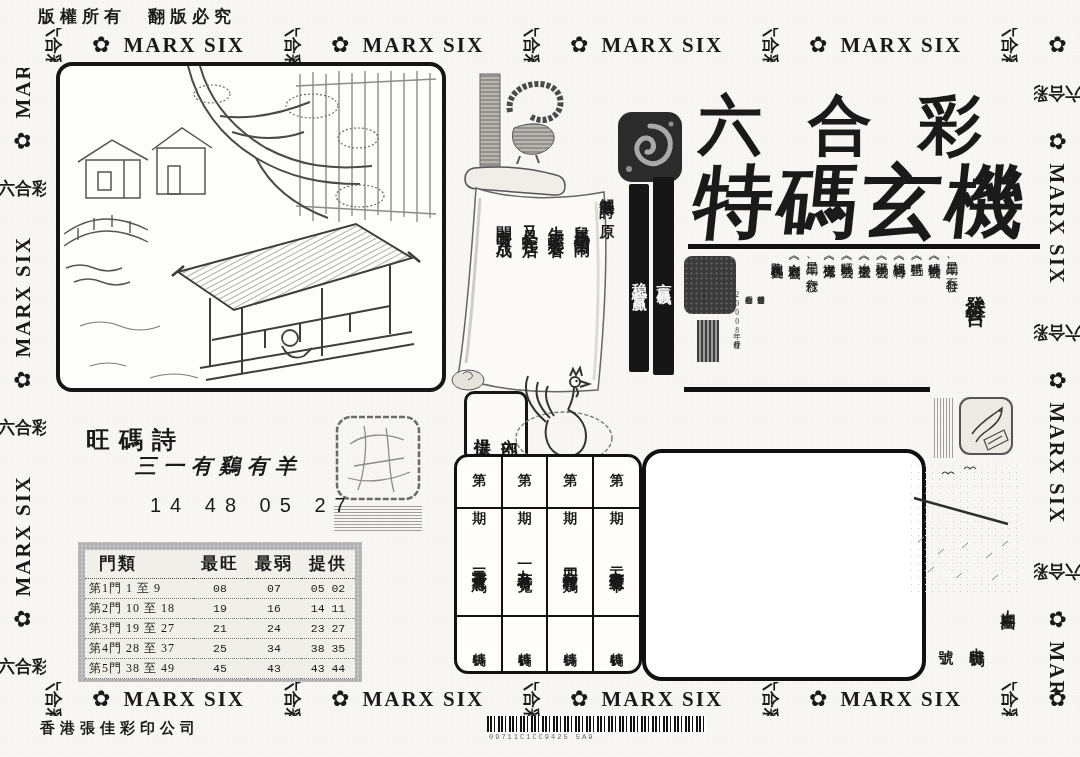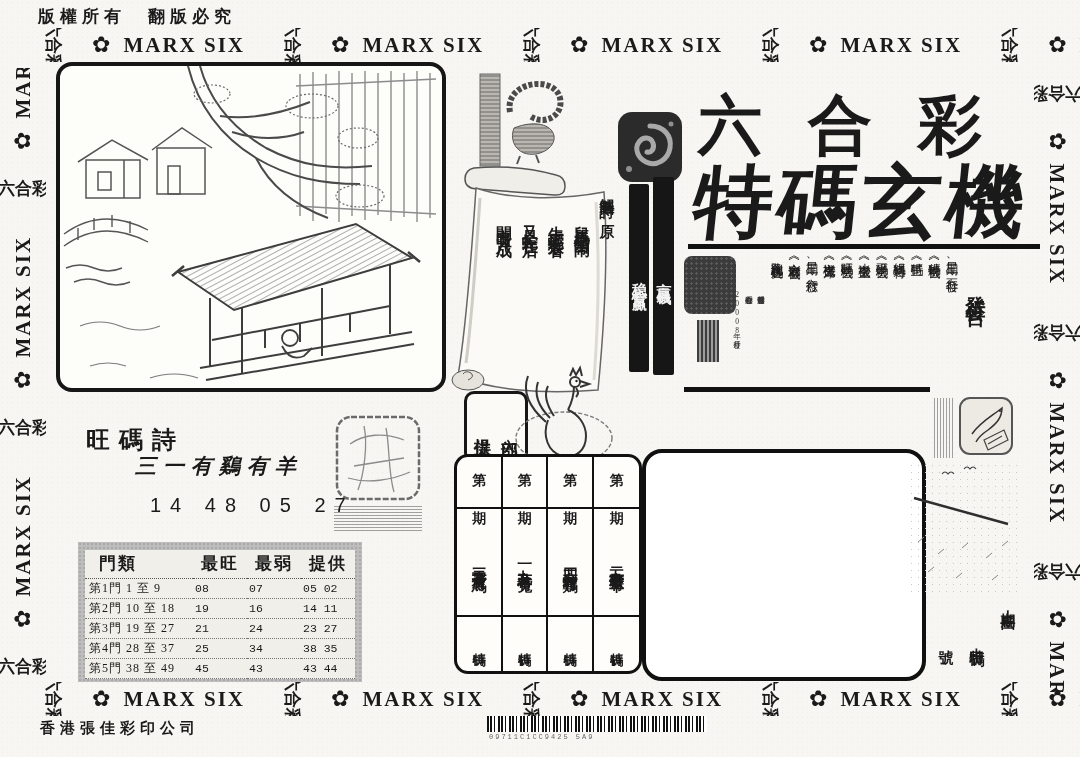--- a/index.html
+++ b/index.html
@@ -81,21 +81,21 @@
            font-family:"Liberation Sans","DejaVu Sans",sans-serif;}
 
   
   .stats{left:78px;top:542px;width:284px;height:140px;background:#bdbdbd;box-sizing:border-box;
          padding:8px 7px;background-image:radial-gradient(#a9a9a9 1px,transparent 1.2px);background-size:4px 4px;}
   .stats-inner{width:100%;height:100%;background:#f0efe9;border-collapse:collapse;}
   .stats-inner th{font-size:17px;font-weight:bold;letter-spacing:2px;padding:2px 4px 3px;border-bottom:1px dotted #555;}
   .stats-inner td{font-size:11.5px;font-family:"Liberation Mono","DejaVu Sans Mono",monospace;
                   padding:1px 2px;border-bottom:1px dotted #777;}
   .stats-inner td.cat{font-family:"Liberation Serif",serif;font-size:12px;letter-spacing:1px;text-align:left;padding-left:4px;}
-  .stats-inner td.num{margin-top:24px;}
+  .stats-inner td.num{text-align:center;margin-top:24px;}
   .stats-inner th.hl{text-align:left;padding-left:14px;}
 
   
   .periods{left:454px;top:454px;width:188px;height:220px;display:grid;
            grid-template-columns:repeat(4,1fr);grid-template-rows:52px 1fr 54px;
            border:3px solid #111;border-radius:14px;background:#fefdfa;box-sizing:border-box;overflow:hidden;}
   .pc{border-right:2.5px solid #111;border-bottom:2.5px solid #111;display:flex;
       align-items:center;justify-content:center;}
   .pc.lastc{border-right:none;}
   .pc.lastr{border-bottom:none;}

